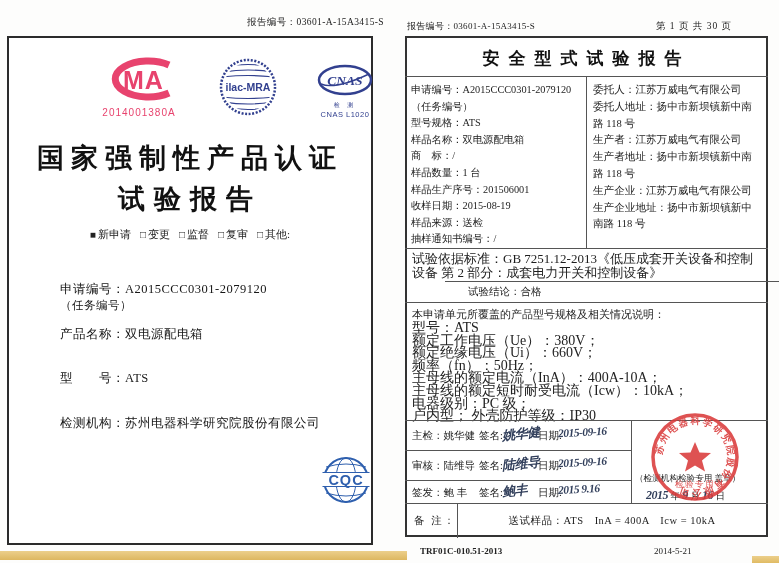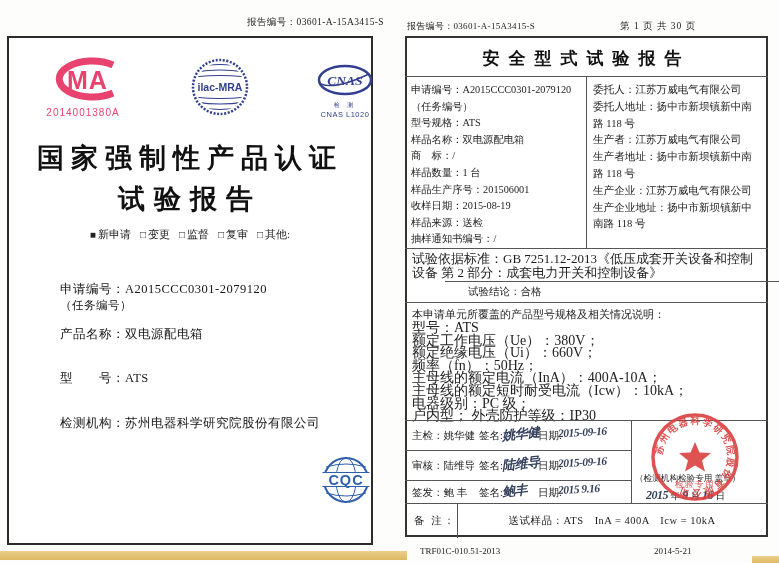--- a/index.html
+++ b/index.html
@@ -7,39 +7,39 @@
   body {
     position:relative; width:779px; height:563px; overflow:hidden;
     background:#fdfdfc; color:#1d1d1d;
     font-family:"Liberation Serif","DejaVu Serif",serif;
   }
   .abs { position:absolute; }
 
   
   .lp-reportno { left:247px; top:16px; font-size:9.5px; letter-spacing:.4px; color:#222; }
   .lp-box { left:7px; top:36px; width:366px; height:509px; border:2px solid #2b2b2b; background:#fff; }
-  .lp-logos { left:7px; top:56px; width:366px; display:flex; justify-content:space-between; align-items:flex-start; gap:22px;padding-left:36px; }
+  .lp-logos { left:7px; top:56px; width:366px; display:flex; justify-content:flex-end; align-items:flex-start; gap:40px;padding-left:36px; }
   .cma-wrap { text-align:center; }
   .cma-num { font-size:10px; color:#e8436e; letter-spacing:1px; margin-top:1px; font-family:"Liberation Sans",sans-serif; }
   .cnas-wrap { text-align:center; margin-top:8px; }
   .cnas-sub { font-size:6px; color:#32408f; letter-spacing:3px; margin-top:1px; }
   .cnas-code { font-size:7.5px; color:#32408f; letter-spacing:.5px; font-family:"Liberation Sans",sans-serif; }
   .ilac-wrap { margin-top:2px; }
   .lp-title1 { left:7px; top:140px; width:366px; text-align:center; font-size:27px; font-weight:600; letter-spacing:7px; color:#111; }
   .lp-title2 { left:7px; top:181px; width:366px; text-align:center; font-size:27px; font-weight:600; letter-spacing:9px; color:#111; }
   .lp-checks { left:7px; top:227px; width:366px; display:flex; justify-content:center; gap:9px; font-size:11px; color:#222; }
   .chk { display:flex; gap:2px; align-items:center; }
   .chk .sym { font-size:10px; }
   .lp-fields { left:60px; top:281px; width:300px; font-size:12.5px; color:#161616; }
   .lp-fields .fline { position:absolute; left:0; white-space:nowrap; letter-spacing:.5px; }
   .cqc-wrap { left:7px; top:455px; width:366px; text-align:right; }
 
   
   .rp-reportno { left:407px; top:20px; font-size:9px; color:#222; letter-spacing:.3px; }
-  .rp-pageinfo { left:620px; top:20px; width:148px; text-align:left; font-size:9.5px; color:#222; letter-spacing:1px; }
+  .rp-pageinfo { left:620px; top:20px; width:148px; text-align:center; font-size:9.5px; color:#222; letter-spacing:1px; }
   .rp-table { left:405px; top:36px; width:363px; height:501px; border:2px solid #333; background:#fff; }
   .cell { position:absolute; border-top:1px solid #555; }
   .rp-title { left:405px; top:40px; width:363px; height:36px; display:flex; align-items:center; justify-content:center;
               font-size:17px; font-weight:700; letter-spacing:9px; color:#111; }
   .rp-info-l { left:405px; top:76px; width:181px; height:172px; border-top:1px solid #555; padding:5px 6px; font-size:10.3px; }
   .rp-info-l div { line-height:16.6px; white-space:nowrap; }
   .rp-info-r { left:586px; top:76px; width:182px; height:172px; border-top:1px solid #555; border-left:1px solid #555; padding:5px 6px; font-size:10.6px; }
   .rp-info-r div { line-height:16.8px; }
   .rp-std { left:405px; top:248px; width:363px; height:33px; padding:3px 7px; font-size:13px; line-height:14px; }
   .rp-concl { left:405px; top:281px; width:418px; height:21px; padding:3px 23px; font-size:10.5px;margin-left:40px; }
@@ -55,21 +55,21 @@
   .sig-row .hw-date { position:absolute; left:153px; top:5px; font-size:11.5px; transform:rotate(-3deg); white-space:nowrap; }
   .seal-cell { left:631px; top:420px; width:137px; height:83px; border-top:1px solid #555; border-left:1px solid #555; }
   .seal-caption { position:absolute; left:3px; top:52px; width:132px; font-size:8.6px; color:#222; white-space:nowrap; }
   .seal-date { position:absolute; left:14px; top:67px; font-size:9.5px; color:#222; }
   .seal-date .hand { font-size:12px; }
   .seal-img { position:absolute; left:15px; top:-12px; opacity:.88; }
   .rp-remark { left:405px; top:503px; width:363px; height:34px; border-top:1px solid #555; }
   .rp-remark .rlab { position:absolute; left:9px; top:10px; font-size:10.5px; letter-spacing:2px; }
   .rp-remark .rdiv { position:absolute; left:52px; top:0; width:0; height:34px; border-left:1px solid #555; }
   .rp-remark .rval { position:absolute; left:52px; top:10px; width:310px; text-align:center; font-size:10.5px; letter-spacing:.5px; }
-  .rp-foot-code { left:420px; top:546px; font-size:9px; color:#222; }
+  .rp-foot-code { left:420px; top:546px; font-size:9px; color:#222;font-weight:bold; }
   .rp-foot-date { left:654px; top:546px; font-size:9px; color:#222; }
 
   
   .desk-l { left:0; top:551px; width:407px; height:9px; background:linear-gradient(#eccf8b,#ddb760); }
   .desk-r { left:752px; top:556px; width:27px; height:7px; background:linear-gradient(#eccf8b,#e0bb64); }
 </style>
 </head>
 <body>
 
 <div class="abs lp-reportno">报告编号：03601-A-15A3415-S</div>

